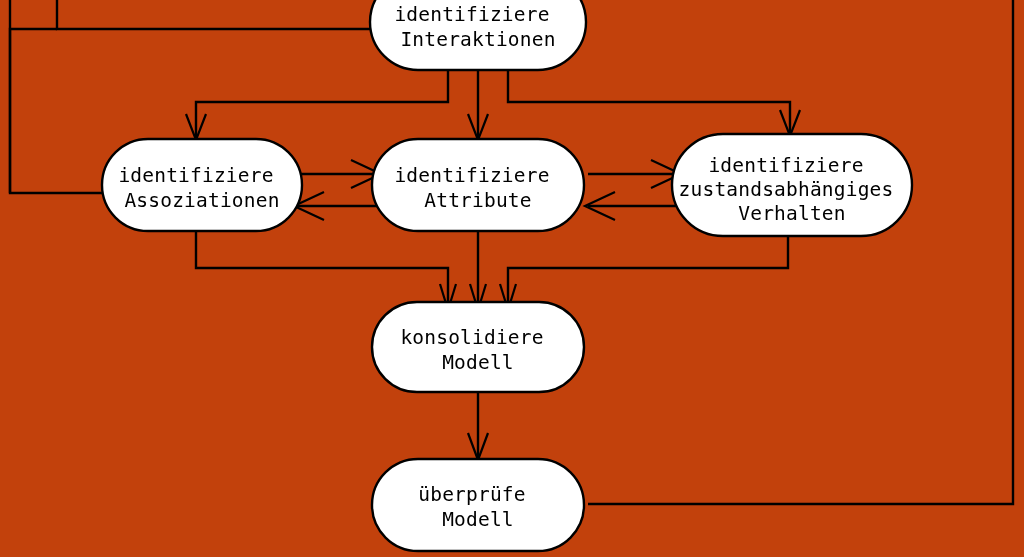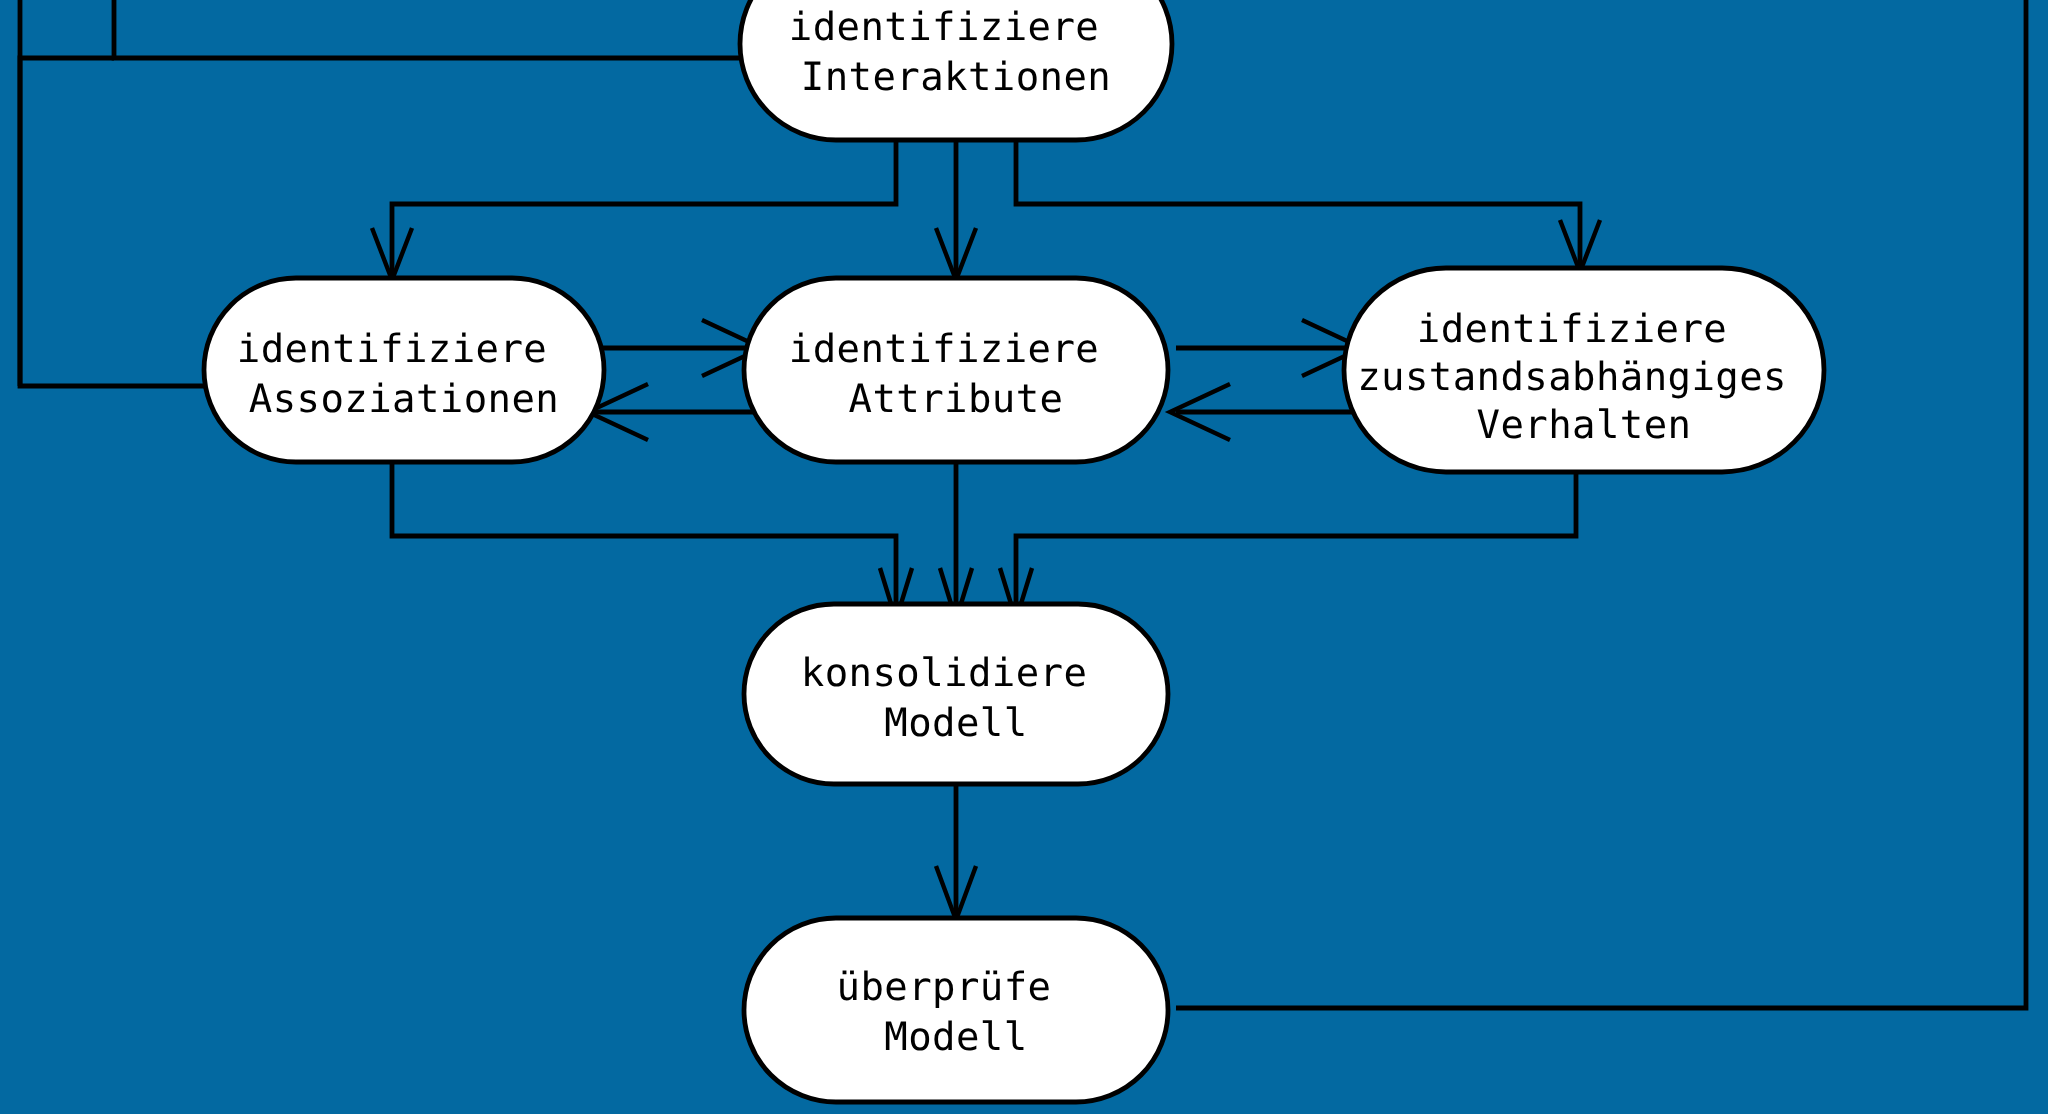--- a/index.html
+++ b/index.html
@@ -4,21 +4,21 @@
 <style>
   html, body {
     margin: 0;
     padding: 0;
     background: #ffffff;
   }
   #diagram-root {
     position: relative;
     width: 1024px;
     height: 557px;
-    background: #0369a1;
+    background: #c2410c;
     overflow: hidden;
     font-family: "DejaVu Sans Mono", "Liberation Mono", monospace;
   }
   svg#flow {
     display: block;
     width: 1024px;
     height: 557px;
   }
   .node-shape {
     fill: #ffffff;

